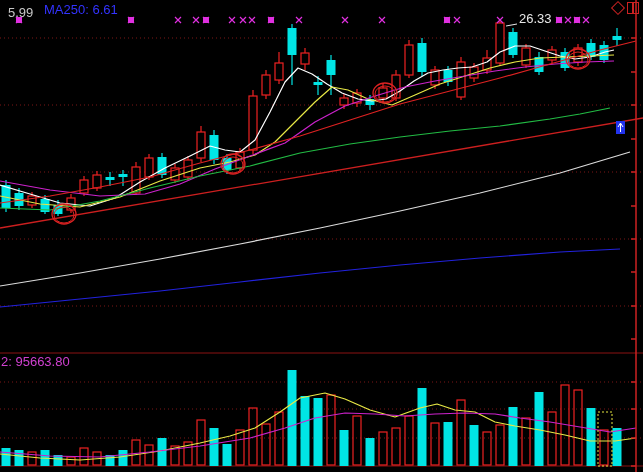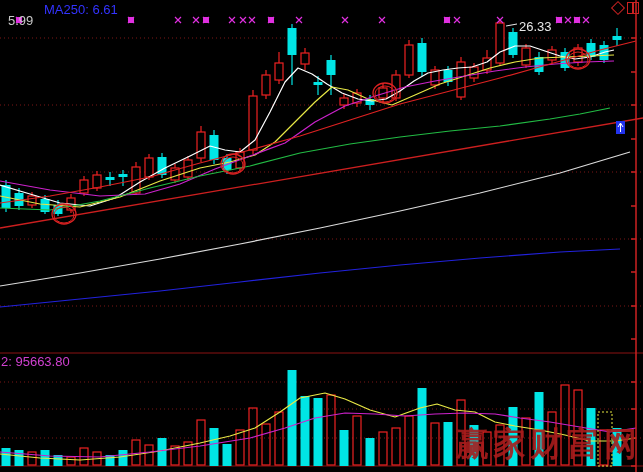--- a/index.html
+++ b/index.html
@@ -1,23 +1,23 @@
 <!DOCTYPE html>
 <html><head>
 <meta charset="utf-8">
 <style>
   html,body{margin:0;padding:0;background:#111;}
   #screen{
     position:relative;width:643px;height:472px;background:#000;
     overflow:hidden;font-family:"Liberation Sans",sans-serif;
   }
   .lbl{position:absolute;font-size:13px;line-height:14px;white-space:pre;}
-  #price-label{left:8px;top:14px;color:#c8c8c8;}
+  #price-label{left:8px;top:6px;color:#c8c8c8;}
   #ma250-label{left:44px;top:3px;color:#3333ff;}
-  #high-label{left:519px;top:20px;color:#e8e8e8;font-size:13px;}
+  #high-label{left:519px;top:12px;color:#e8e8e8;font-size:13px;}
   #vol-label{left:1px;top:355px;color:#d040d0;text-align:center;}
   #watermark{
     position:absolute;right:2px;bottom:5px;color:#a81c1c;
     font-size:33px;font-weight:bold;letter-spacing:4px;opacity:.9;
     font-family:"Liberation Sans",sans-serif;
   }
   #win-icons{position:absolute;top:2px;right:4px;display:flex;gap:4px;}
   #diamond-icon{width:8px;height:8px;border:1.5px solid #cc2222;transform:rotate(45deg);margin-top:1px;}
   #boxes-icon{width:10px;height:10px;border:1.5px solid #cc2222;position:relative;}
   #boxes-icon:before{content:"";position:absolute;left:4px;top:0;width:1.5px;height:10px;background:#cc2222;}
@@ -245,20 +245,19 @@
       <line x1="631" y1="438" x2="636" y2="438" stroke="#cc2222" stroke-width="1.5"></line>
       <line x1="631" y1="466" x2="636" y2="466" stroke="#cc2222" stroke-width="1.5"></line>
       <rect x="616" y="121" width="9" height="13" fill="#2233ee"></rect>
       <path d="M620.5 123 L620.5 132 M620.5 123 L618 127 M620.5 123 L623 127" stroke="#fff" stroke-width="1" fill="none"></path>
     </svg>
 
   <div class="lbl" id="price-label">5.99</div>
   <div class="lbl" id="ma250-label">MA250: 6.61</div>
   <div class="lbl" id="high-label">26.33</div>
   <div class="lbl" id="vol-label">2: 95663.80</div>
-  <div id="watermark">赢家财富网</div>
 
   <div id="win-icons">
     <div id="diamond-icon"></div>
     <div id="boxes-icon"></div>
   </div>
 
 </div>
 
 </body></html>

